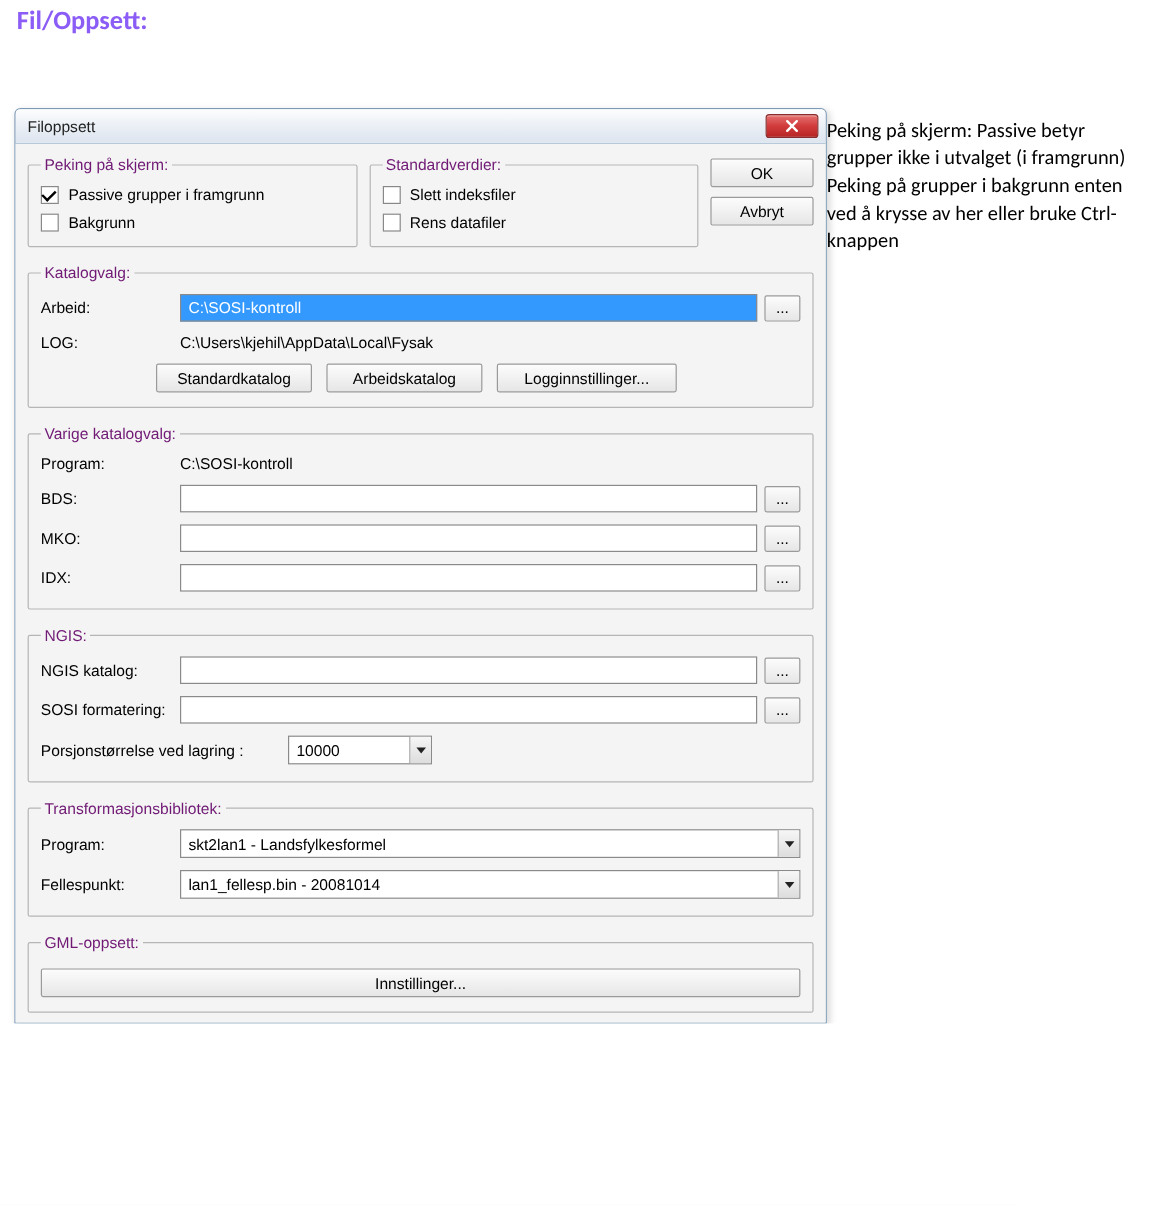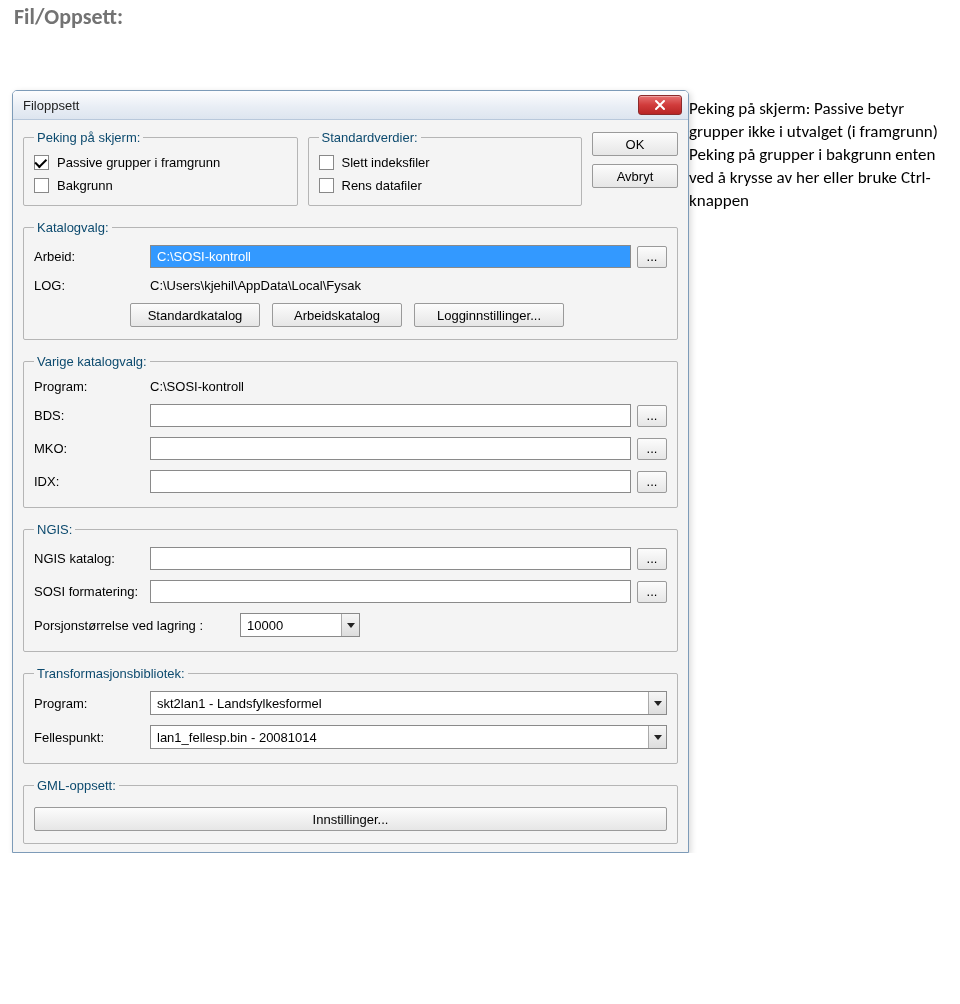--- a/index.html
+++ b/index.html
@@ -4,21 +4,21 @@
 <style>
   * { box-sizing: border-box; margin: 0; padding: 0; }
   body {
     font-family: "Segoe UI", Tahoma, sans-serif;
     font-size: 13px;
     background: #fff;
     width: 960px;
     color: #000;
   }
   .page-title {
-    color: #737373;
+    color: #8b5cf6;
     font-family: Calibri, sans-serif;
     font-size: 22px;
     padding: 3px 14px 2px;
   }
 
   .content-row {
     display: flex;
     align-items: flex-start;
     padding: 58px 12px 0;
   }
@@ -64,21 +64,21 @@
     border: 1px solid #b5b5b5;
     border-radius: 2px;
     margin-bottom: 14px;
     padding: 10px 10px 12px;
     background: #f4f4f4;
     position: relative;
   }
   legend {
     font-size: 13px;
     padding: 0 3px;
-    color: #0c4a6e;
+    color: #701a75;
     background: #f4f4f4;
   }
 
   
   .top-row {
     display: flex;
     align-items: stretch;
     gap: 10px;
   }
   .top-row fieldset {

